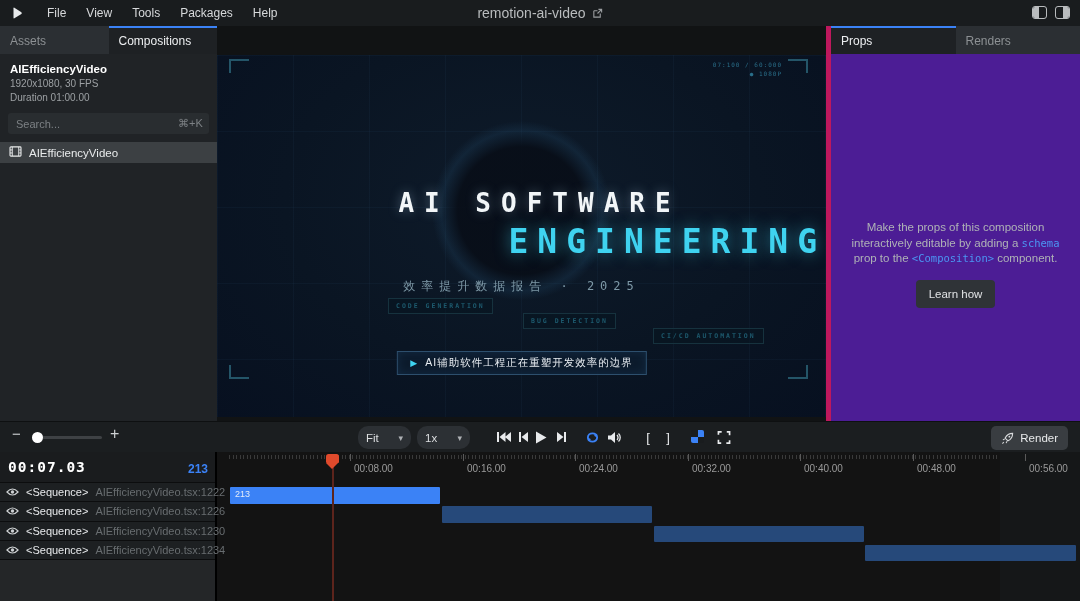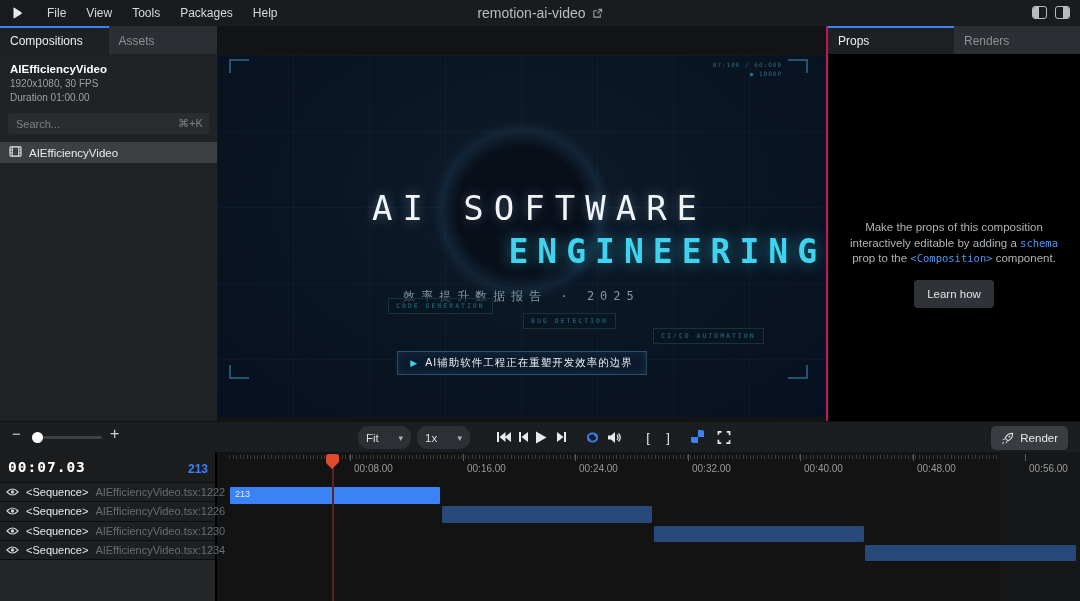--- a/index.html
+++ b/index.html
@@ -51,37 +51,37 @@
   .corner span { position:absolute; background:#245568; }
   .corner .h { width:20px; height:2px; } .corner .v { width:2px; height:14px; }
   #c-tl { left:12px; top:4px; }  #c-tl .h{left:0;top:0}  #c-tl .v{left:0;top:0}
   #c-tr { right:18px; top:4px; } #c-tr .h{right:0;top:0} #c-tr .v{right:0;top:0}
   #c-bl { left:12px; bottom:38px; }  #c-bl .h{left:0;bottom:0}  #c-bl .v{left:0;bottom:0}
   #c-br { right:18px; bottom:38px; } #c-br .h{right:0;bottom:0} #c-br .v{right:0;bottom:0}
   #hud { position:absolute; right:44px; top:5px; text-align:right; color:#2f7e9b;
     font-family:"DejaVu Sans Mono",monospace; font-size:6px; line-height:9px; letter-spacing:1px; opacity:.85; }
   #title-wrap { position:absolute; left:0; right:0; top:133px; text-align:center;
     font-family:"DejaVu Sans Mono",monospace; }
-  #title-1 { color:#f2f6f8; font-size:34px; font-weight:normal; letter-spacing:10px;
+  #title-1 { color:#f2f6f8; font-size:26px; font-weight:bold; letter-spacing:10px;
     text-shadow:0 0 12px rgba(190,225,255,0.35);padding-left:36px; }
   #title-2 { color:var(--cyan); font-size:33px; font-weight:bold; letter-spacing:9px; margin-top:4px;
     text-shadow:0 0 16px rgba(62,211,240,0.55);text-align:right; }
   #subtitle { margin-top:17px; color:#7e99a7; font-size:12px; letter-spacing:6px; }
   .chip { position:absolute; border:1px solid #16323e; background:rgba(8,22,32,0.55);
     color:#1d5a6e; font-family:"DejaVu Sans Mono",monospace; font-size:6.5px; font-weight:bold;
     letter-spacing:2px; padding:3px 7px; white-space:nowrap; }
   #banner { position:absolute; left:50%; transform:translateX(-50%); top:296px;
     border:1px solid #2d4f6d; background:rgba(14,30,48,0.75); box-shadow:0 0 10px rgba(40,90,140,0.25) inset;
     padding:4px 13px; display:flex; align-items:center; gap:8px; white-space:nowrap; }
   #banner .play { color:var(--cyan); font-size:9px; }
   #banner .txt { color:#e8edf2; font-size:10.5px; letter-spacing:1px; }
 
   
   #right-panel { position:absolute; left:826px; top:26px; width:254px; height:395px;
-    background:#000000; border-left:2px solid #be185d; }
+    background:#4c1d95; border-left:5px solid #be185d; }
   #props-msg { margin:166px 12px 0 12px; text-align:center; color:#afb3b6; font-size:11.5px; line-height:15.5px; }
   .code { color:#4b96f3; font-family:"DejaVu Sans Mono",monospace; font-size:10.5px; }
   #learn-btn { display:block; margin:13px auto 0 auto; background:#2f3337; border:none; border-radius:4px;
     color:#e0e2e4; font-size:11.5px; padding:8px 13px; font-family:"Liberation Sans",sans-serif; cursor:default; }
 
   
   #toolbar { position:absolute; left:0; top:421px; width:1080px; height:31px; background:#1b1e20;
     border-top:1px solid #0e1011; }
   #zoom-minus { position:absolute; left:12px; top:3px; color:#cfd2d4; font-size:15px; }
   #zoom-track { position:absolute; left:32px; top:14px; width:70px; height:3px; background:#3e4144; border-radius:2px; }
@@ -155,22 +155,22 @@
         <span class="fill"></span>
       </span>
     <span class="panel-icon right">
         <span class="fill"></span>
       </span>
   </div>
 </div>
 
 <div id="left-panel">
   <div class="tabbar" id="left-tabs">
+      <div class="tab">Assets</div>
       <div class="tab active">Compositions</div>
-      <div class="tab">Assets</div>
     </div>
   <div id="comp-info">
     <div id="comp-name">AIEfficiencyVideo</div>
     <div class="comp-sub">1920x1080, 30 FPS</div>
     <div class="comp-sub">Duration 01:00.00</div>
   </div>
   <div id="search-box">
     <input id="search-input" placeholder="Search..." style="">
     <span id="search-shortcut">⌘+K</span>
   </div>

